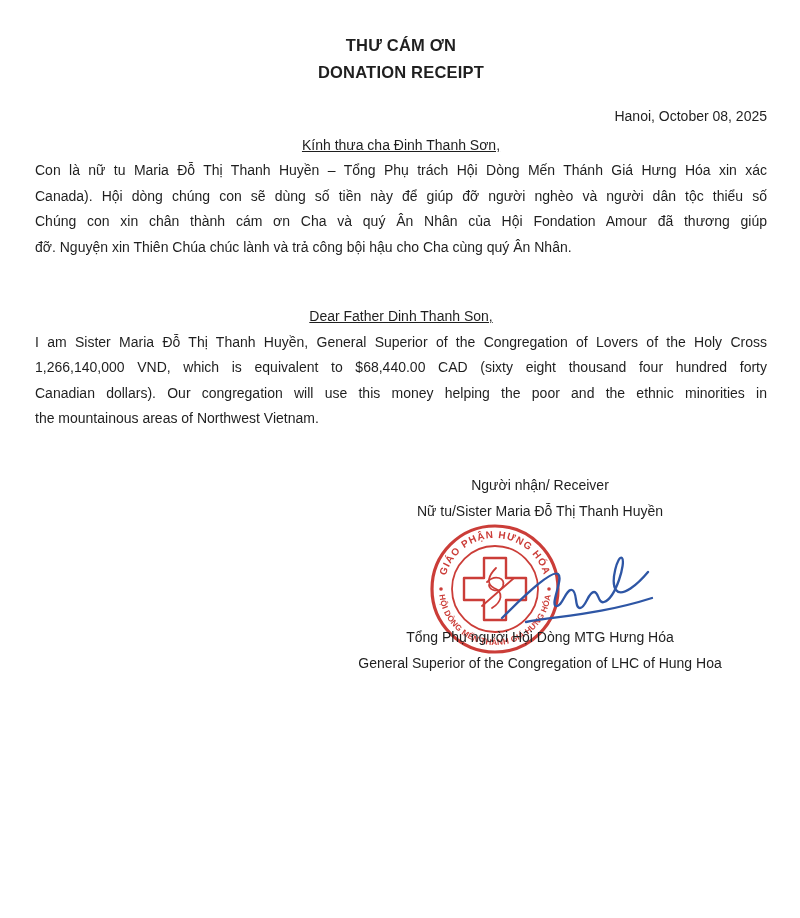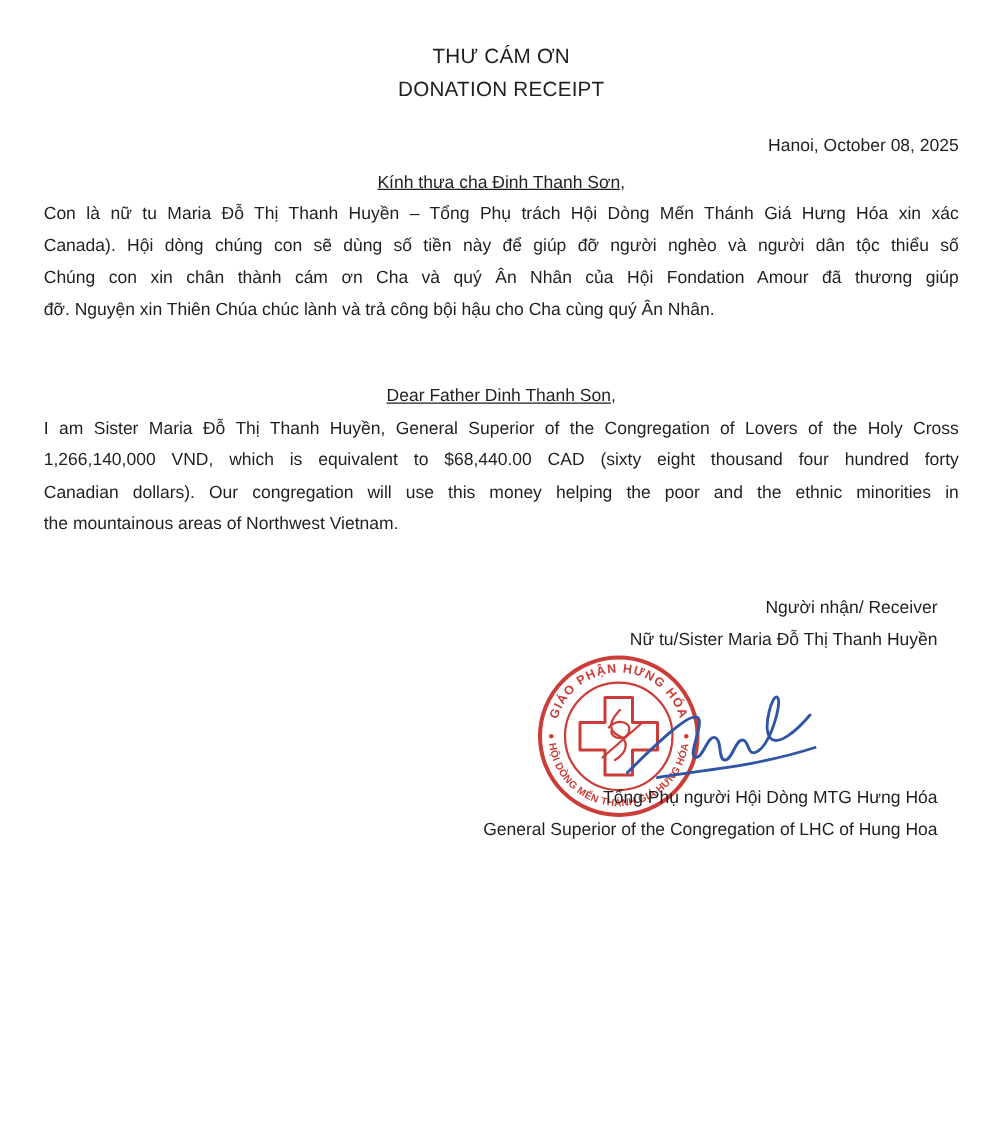--- a/index.html
+++ b/index.html
@@ -11,21 +11,21 @@
   }
   .page {
     box-sizing: border-box;
     width: 800px; height: 918px;
     padding: 32px 33px 0 35px;
     position: relative;
     overflow: hidden;
   }
   .title-line {
     text-align: center;
-    font-weight: 400;
+    font-weight: 700;
     font-size: 16.5px;
     line-height: 27px;
     letter-spacing: 0.2px;
   }
   .dateline {
     text-align: right;
     font-size: 14px;
     line-height: 25.5px;
     margin-top: 18px;
     margin-bottom: 3px;
@@ -40,21 +40,21 @@
   .section-spacer-1 { height: 44px; }
   .section-spacer-2 { height: 40px; }
   .sig-block {
     width: 420px;
     margin-left: 295px;
     position: relative;
     font-size: 14px;
     line-height: 26px;
     text-align: center;
   }
-  .sig-text { position: relative; z-index: 2; text-align: right; }
+  .sig-text { position: relative; z-index: 2; }
   .seal-zone { height: 100px; }
   .stamp-svg {
     position: absolute;
     left: 98px; top: 50px;
     z-index: 1;
     opacity: 0.95;
   }
   .signature-svg {
     position: absolute;
     left: 168px; top: 58px;

